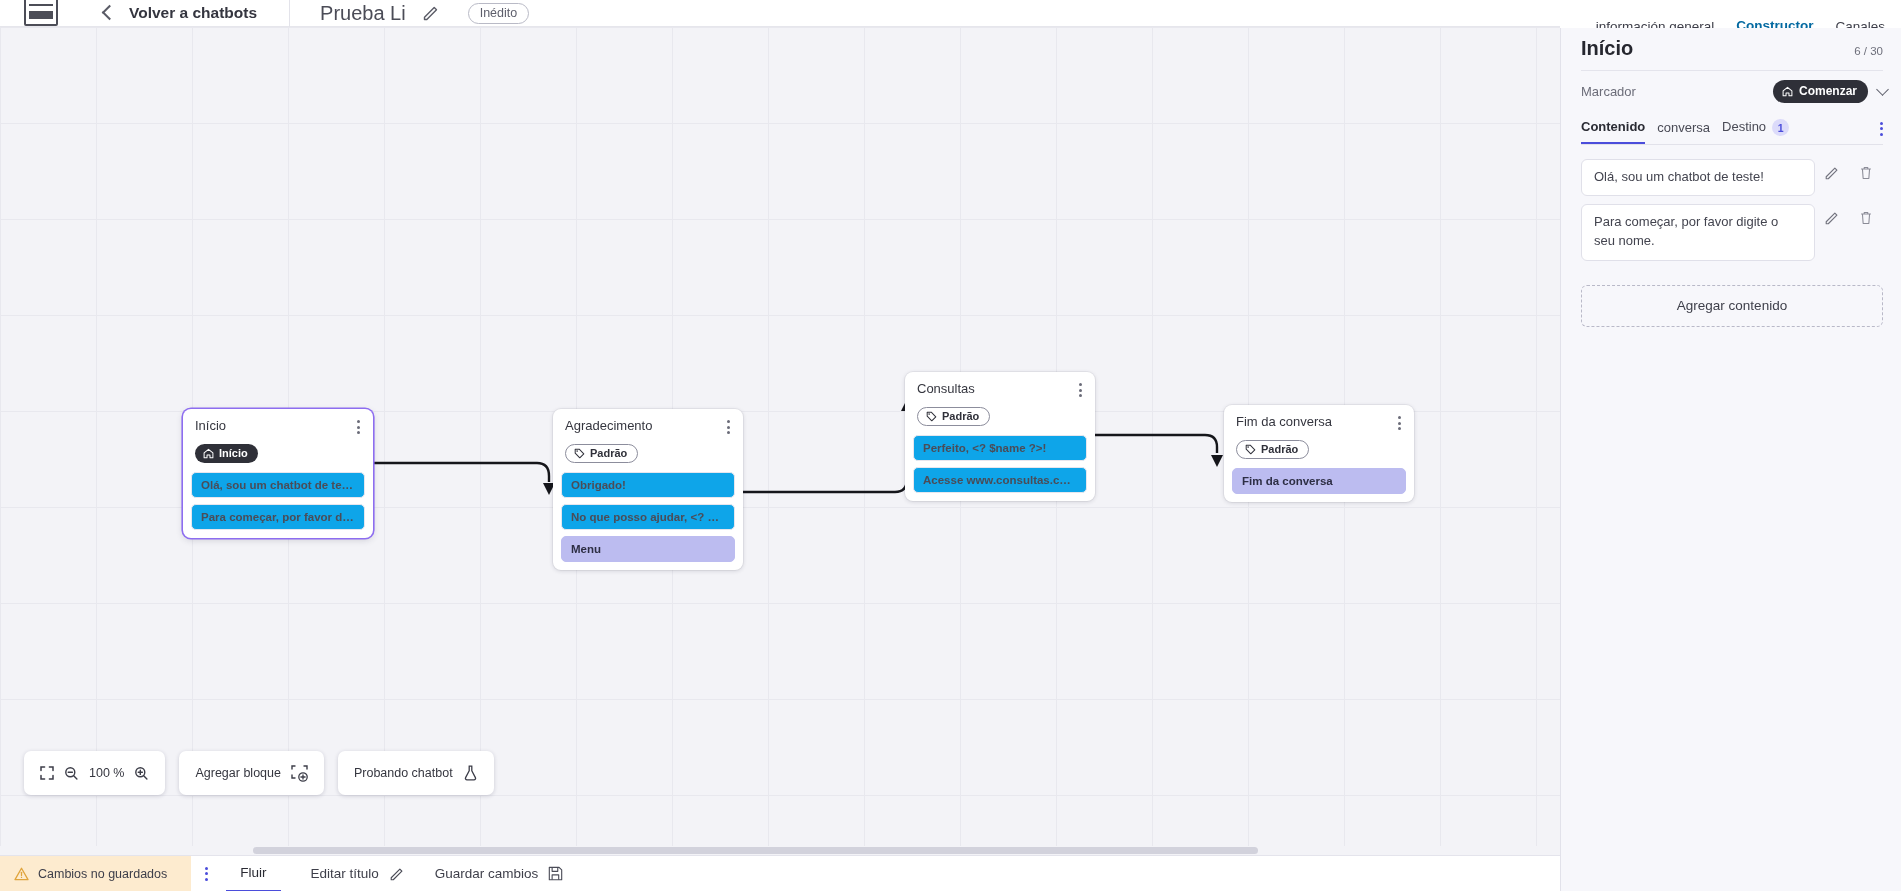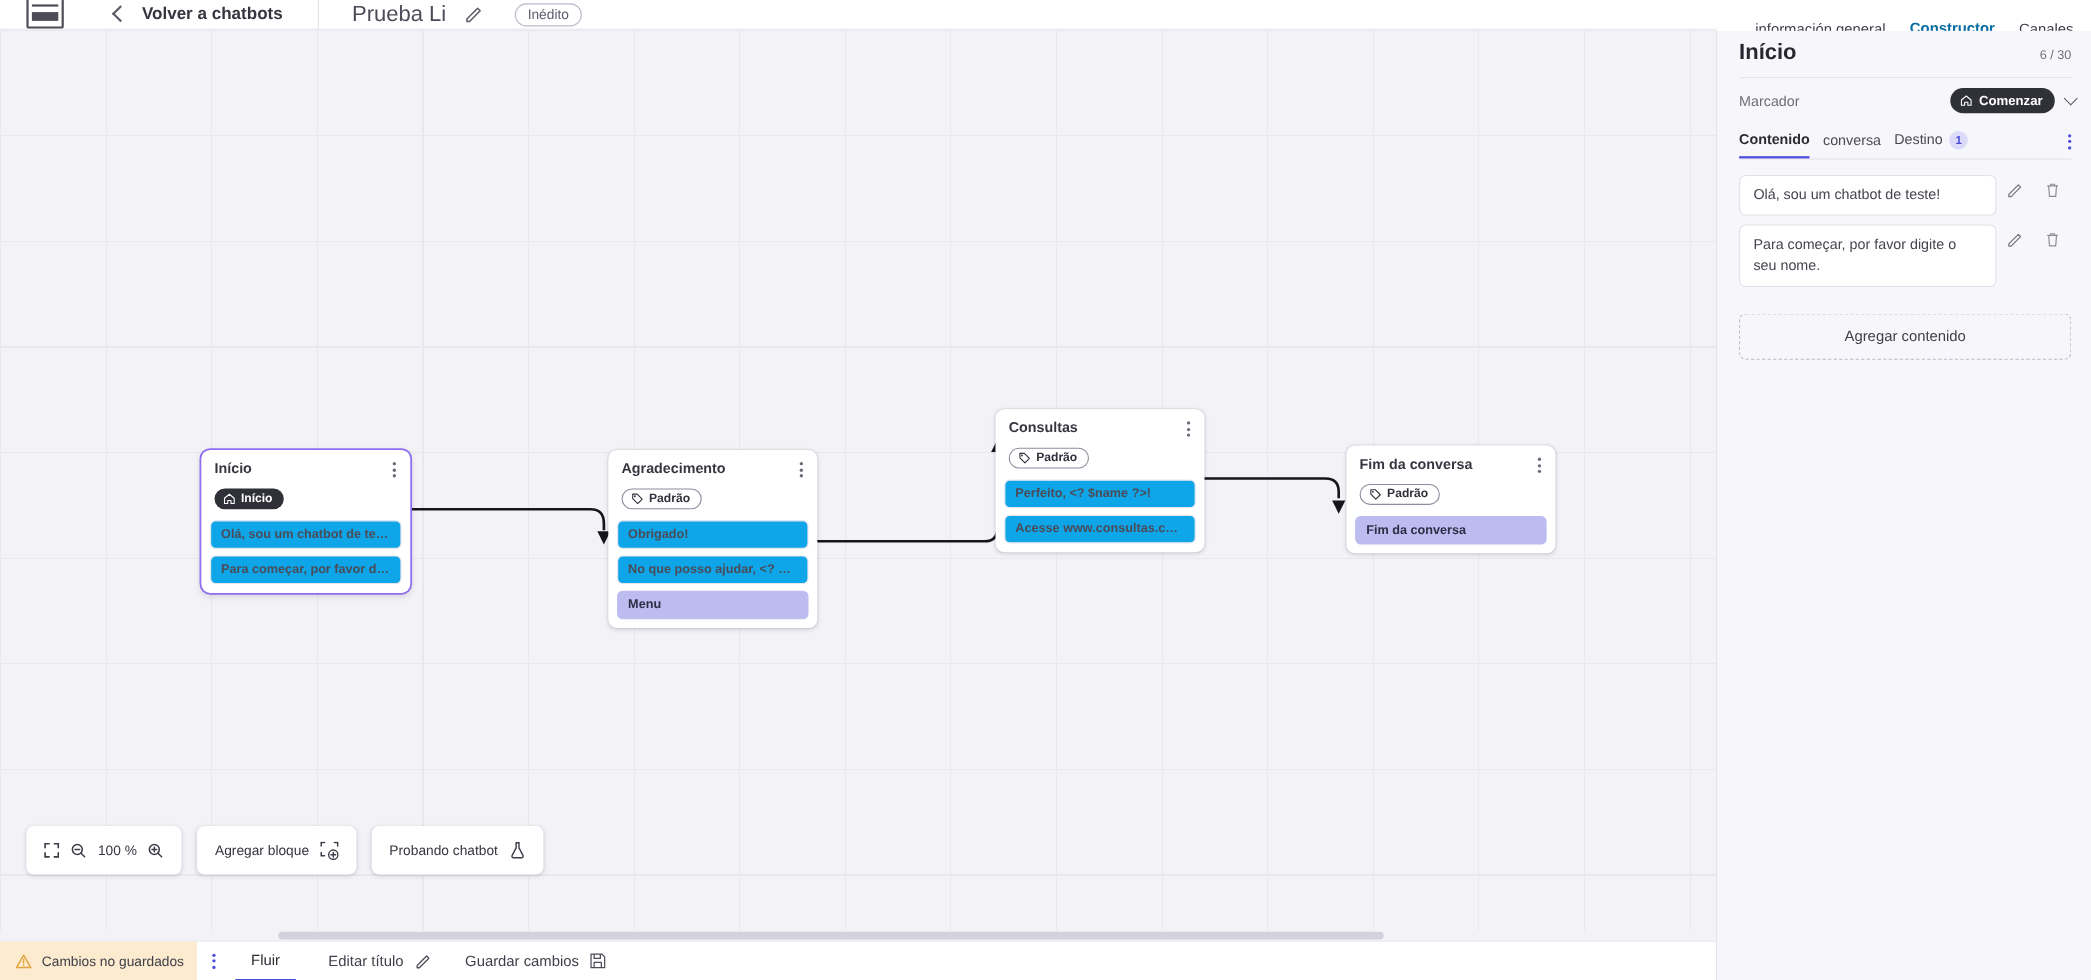--- a/index.html
+++ b/index.html
@@ -142,21 +142,21 @@
     overflow: hidden;
   }
   .node {
     position: absolute; background: #fff; border-radius: 8px;
     box-shadow: 0 1px 4px rgba(35,35,60,.16), 0 0 0 1px rgba(30,30,60,.05);
     width: 190px; padding-bottom: 8px;
   }
   .node.selected { box-shadow: 0 0 0 1.6px #8d6df0, 0 2px 7px rgba(35,35,60,.18); }
   .node-head { display:flex; align-items:flex-start; justify-content:space-between;
                padding: 9px 10px 0 12px; }
-  .node-title { font-size: 13px; color:#35363f; font-weight:700; }
+  .node-title { font-size: 13px; color:#35363f; font-weight:400; }
   .kebab { display:flex; flex-direction:column; gap:2.5px; align-items:center; padding:2px 3px; cursor:pointer;}
   .kebab i { width:3px; height:3px; border-radius:50%; background:#6a6b78; display:block; }
   .tag-dark {
     margin: 8px 0 0 12px; display:inline-flex; align-items:center; gap:5px;
     background:#2f3038; color:#fff; border-radius:11px; padding:3px 10px 4px 8px;
     font-size:11px; font-weight:700;
   }
   .tag-outline {
     margin: 8px 0 0 12px; display:inline-flex; align-items:center; gap:5px;
     border:1px solid #8c8d9c; color:#30313a; border-radius:11px; padding:2px 10px 3px 8px;
@@ -184,21 +184,21 @@
   .hscroll .thumb { position:absolute; left: 253px; top:1px; width: 1005px; height: 7px;
                     background:#d2d2dc; border-radius: 4px; }
 
   
   .bottombar {
     position:absolute; left:0; bottom:0; width: 1560px; height: 36px;
     background:#fff; border-top: 1px solid #e4e4ec; display:flex; align-items:center;
   }
   .warn-pill {
     height: 36px; background:#fdebcf; display:flex; align-items:center; gap:9px;
-    padding: 0 12px 0 14px; font-size: 12.5px; color:#3d3e49; white-space:nowrap;
+    padding: 0 24px 0 14px; font-size: 12.5px; color:#3d3e49; white-space:nowrap;
   }
   .bb-kebab { margin-left: 14px; display:flex; flex-direction:column; gap:2.5px; align-items:center; cursor:pointer;}
   .bb-kebab i { width:3px;height:3px;border-radius:50%;background:#4b4ddb;display:block;}
   .bb-item {
     margin-left: 30px; font-size: 13.5px; color:#3e3f4a; display:flex; align-items:center; gap:10px;
     white-space:nowrap; height:36px;
   }
   .bb-item.active { color:#2a2b33; border-bottom: 2.5px solid #4b4ddb; padding: 0 14px; margin-left:18px; }
   svg { display:block; }
 </style>

